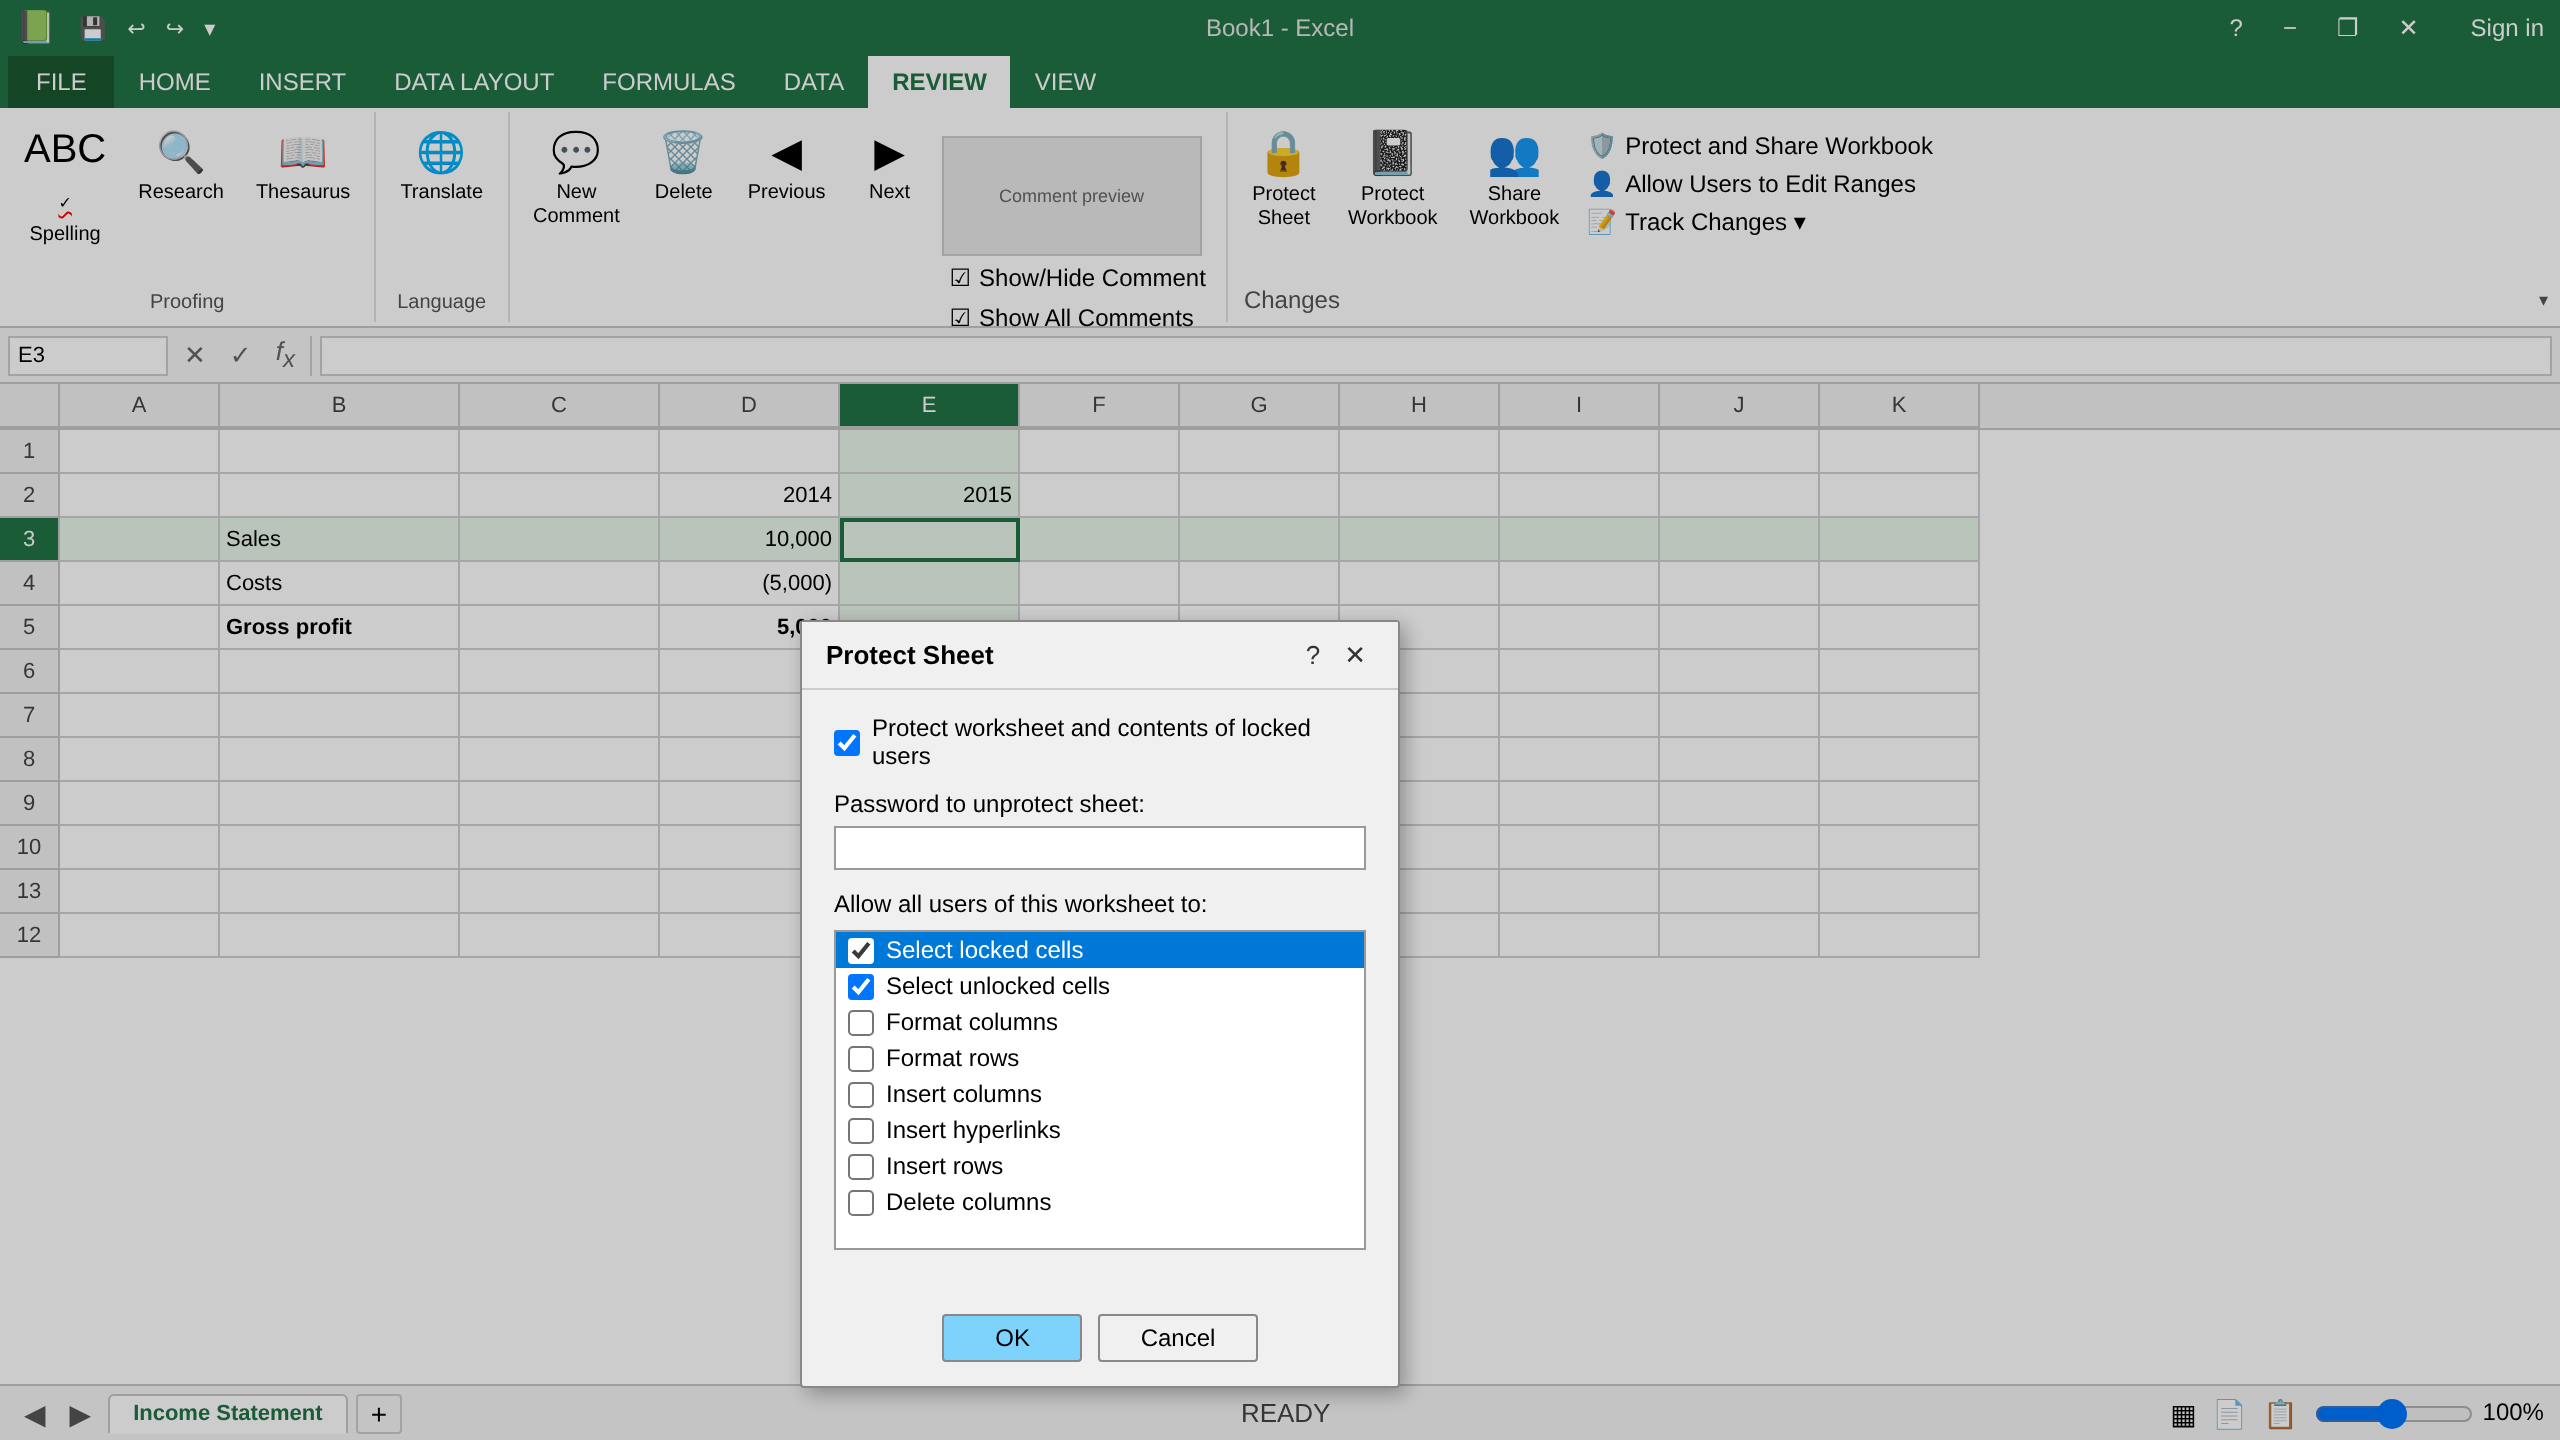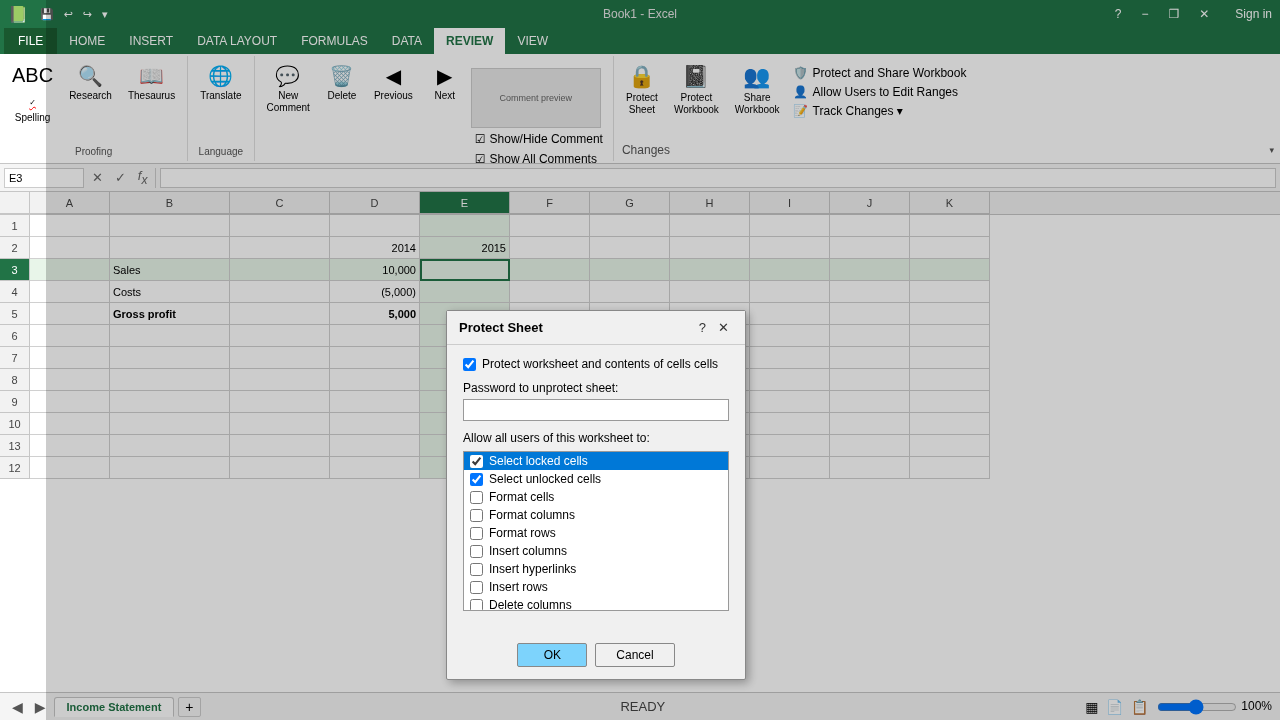--- a/index.html
+++ b/index.html
@@ -224,21 +224,20 @@
 
     
     .modal-overlay {
       position: fixed;
       top: 0; left: 0; right: 0; bottom: 0;
       background: rgba(0,0,0,0.2);
       display: flex;
       align-items: center;
       justify-content: center;
       z-index: 1000;
-      margin-left: 46px;
     }
     .modal {
       background: #f0f0f0;
       border: 1px solid #888;
       box-shadow: 3px 3px 10px rgba(0,0,0,0.3);
       min-width: 300px;
       border-radius: 2px;
     }
     .modal-title-bar {
       background: #f0f0f0;
@@ -696,40 +695,36 @@
     <div class="modal-title-bar">
       <span class="modal-title">Protect Sheet</span>
       <div class="modal-title-actions">
         <button class="modal-btn-small">?</button>
         <button class="modal-btn-small">✕</button>
       </div>
     </div>
     <div class="modal-content">
       <div class="modal-checkbox-row">
         <input type="checkbox" checked="" style="">
-        <label>Protect worksheet and contents of cells cells</label>
+        <label>Protect worksheet and contents of locked users</label>
       </div>
       <div class="modal-label">Password to unprotect sheet:</div>
       <input class="modal-input" type="password" value="" style="">
       <div class="modal-section-label">Allow all users of this worksheet to:</div>
       <div class="modal-list">
         <div class="modal-list-item selected">
           <input type="checkbox" checked="" style="">
           <span>Select locked cells</span>
         </div>
         <div class="modal-list-item">
           <input type="checkbox" checked="" style="">
           <span>Select unlocked cells</span>
         </div>
         <div class="modal-list-item">
           <input type="checkbox" style="">
-          <span>Format cells</span>
-        </div>
-        <div class="modal-list-item">
-          <input type="checkbox" style="">
           <span>Format columns</span>
         </div>
         <div class="modal-list-item">
           <input type="checkbox" style="">
           <span>Format rows</span>
         </div>
         <div class="modal-list-item">
           <input type="checkbox" style="">
           <span>Insert columns</span>
         </div>

